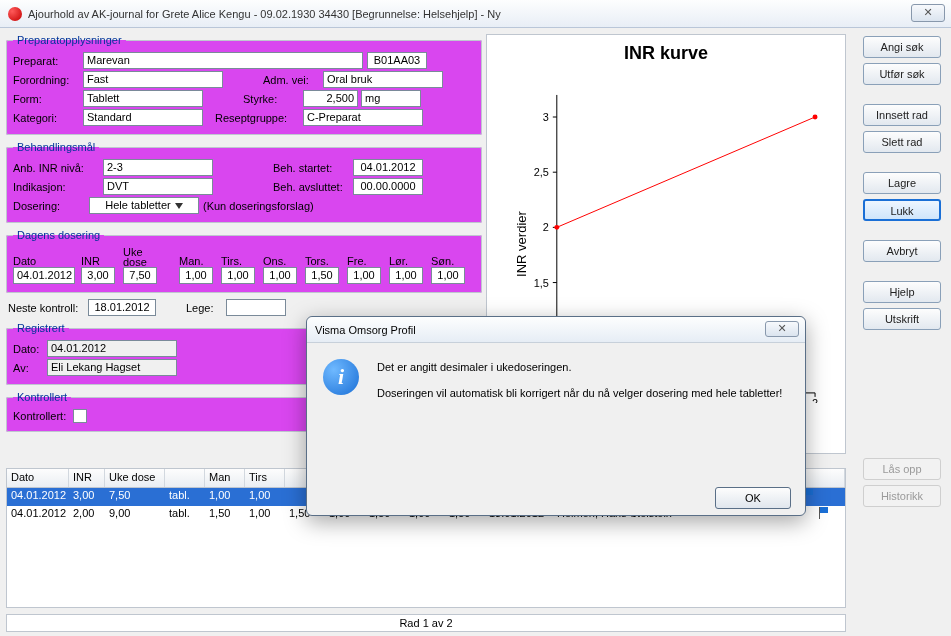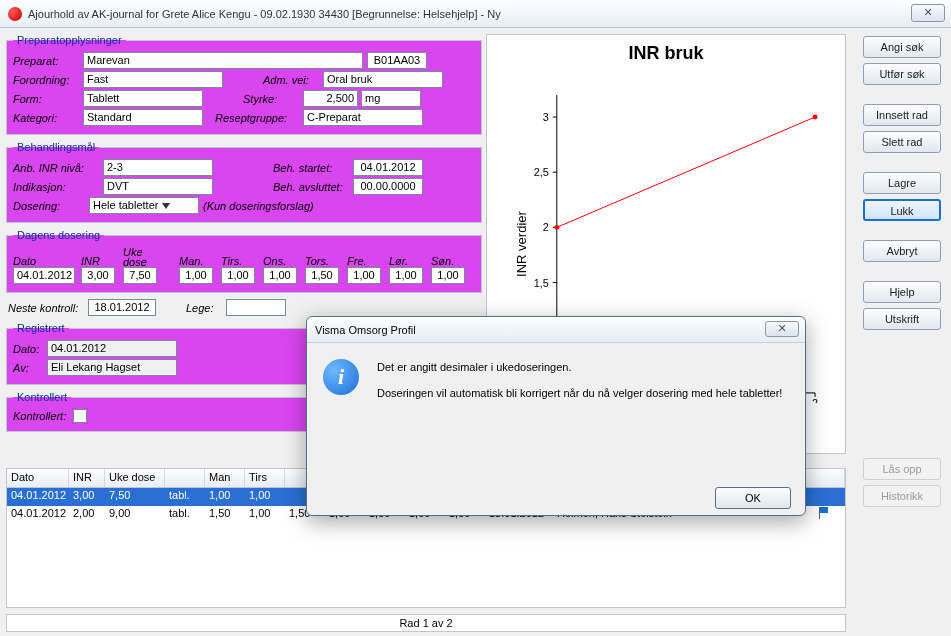--- a/index.html
+++ b/index.html
@@ -8,21 +8,21 @@
   .titlebar .icon { width:14px; height:14px; border-radius:50%; background: radial-gradient(circle at 30% 30%, #ff5a5a, #c40000); margin-right:6px;}
   .titlebar .title { color:#333; }
   .titlebar .close { position:absolute; right:6px; top:4px; width:34px; height:18px; border:1px solid #8898ac; border-radius: 3px; background: linear-gradient(#f7f9fc,#dbe4ef); text-align:center; line-height:15px; color:#555;}
   .content { position:absolute; top:28px; left:0; right:0; bottom:0; }
   .left-area { position:absolute; left:6px; top:6px; width:476px; }
   .chart-area { position:absolute; left:486px; top:6px; width:360px; height:420px; border:1px solid #bfc6cf; background:#fff;}
   .right-buttons { position:absolute; right:8px; top:8px; width:80px; }
   fieldset { border:1px solid #bfc6cf; border-radius:2px; margin:0 0 6px 0; padding:4px 6px 6px 6px; background:#d946ef;}
   legend { padding:0 4px; color:#003399;}
   .row { display:flex; align-items:center; margin:2px 0; }
-  .lbl { color:#000;font-style:italic; }
+  .lbl { color:#000; }
   .field { border:1px solid #7a8a99; background:#fff; height:17px; padding:0 3px; line-height:15px; }
   .field.center{ text-align:center; }
   .field.right{ text-align:right; }
   .field.ro { background:#f0f0f0;}
   .tri { width:0; height:0; border-left:4px solid transparent; border-right:4px solid transparent; border-top:6px solid #333; display:inline-block; margin-left:4px;}
   .btn { display:block; width:78px; height:22px; margin-bottom:5px; border:1px solid #8aa0b8; border-radius:3px; background:linear-gradient(#fdfdfd,#e2e8ef); text-align:center; line-height:20px; color:#222;}
   .btn.primary { border:2px solid #1a6fd6; background:linear-gradient(#eef6ff,#cfe5fb);}
   .btn.disabled { color:#9a9a9a;  background:#f2f2f2; border-color:#cfcfcf;}
   .checkbox { width:14px; height:14px; border:1px solid #7a8a99; background:#fff; display:inline-block;}
   .grid { position:absolute; left:6px; top:440px; width:840px; height:140px; border:1px solid #bfc6cf; background:#fff;}
@@ -97,21 +97,21 @@
         <span class="field center" style="width:70px">04.01.2012</span>
       </div>
       <div class="row">
         <span class="lbl" style="width:90px">Indikasjon:</span>
         <span class="field" style="width:110px">DVT</span>
         <span class="lbl" style="width:80px;margin-left:60px">Beh. avsluttet:</span>
         <span class="field center" style="width:70px">00.00.0000</span>
       </div>
       <div class="row">
         <span class="lbl" style="width:76px">Dosering:</span>
-        <span class="field" style="width:110px;display:flex;align-items:center;justify-content:flex-start">
+        <span class="field" style="width:110px;display:flex;align-items:center;justify-content:center">
           <span>Hele tabletter</span>
           <span class="tri"></span>
         </span>
         <span class="lbl" style="margin-left:4px">(Kun doseringsforslag)</span>
       </div>
     </fieldset>
 
     <fieldset>
       <legend>Dagens dosering</legend>
       <div class="row" style="align-items:flex-end">
@@ -195,21 +195,21 @@
       <legend>Kontrollert</legend>
       <div class="row">
           <span class="lbl" style="width:60px">Kontrollert:</span>
           <span class="checkbox"></span>
         </div>
     </fieldset>
 
   </div>
 
   <div class="chart-area">
-    <div class="chart-title">INR bruk</div>
+    <div class="chart-title">INR kurve</div>
     <div class="ylabel">INR verdier</div>
     <svg id="chart-svg" class="chart-body" viewBox="0 0 300 320">
         <line x1="30" y1="10" x2="30" y2="310" stroke="#000"></line>
         <line x1="30" y1="310" x2="290" y2="310" stroke="#000"></line>
         <line x1="26" y1="254.44444444444446" x2="30" y2="254.44444444444446" stroke="#000"></line>
         <text x="22" y="258.44444444444446" text-anchor="end" font-size="13">1</text>
         <line x1="26" y1="198.8888888888889" x2="30" y2="198.8888888888889" stroke="#000"></line>
         <text x="22" y="202.8888888888889" text-anchor="end" font-size="13">1,5</text>
         <line x1="26" y1="143.33333333333337" x2="30" y2="143.33333333333337" stroke="#000"></line>
         <text x="22" y="147.33333333333337" text-anchor="end" font-size="13">2</text>

